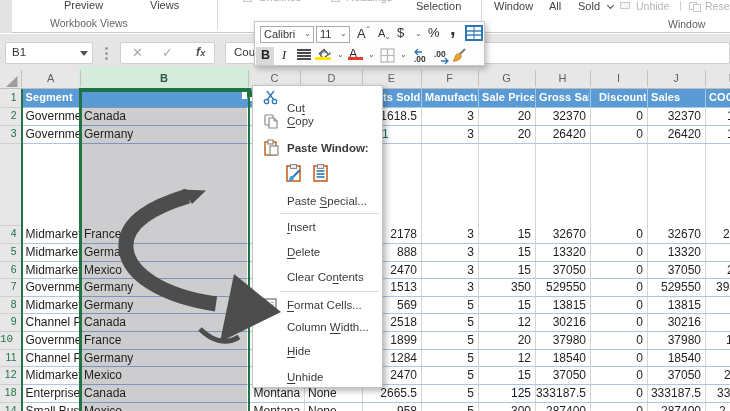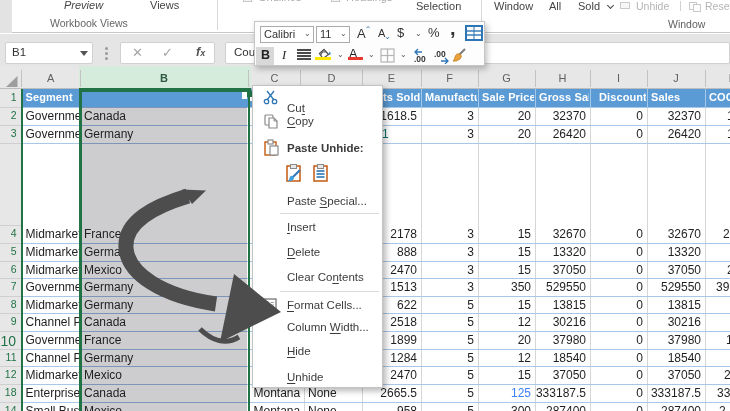--- a/index.html
+++ b/index.html
@@ -2,21 +2,21 @@
 <html><head><meta charset="utf-8">
 <style>
 *{margin:0;padding:0;box-sizing:border-box;}
 html,body{width:730px;height:411px;overflow:hidden;font-family:"Liberation Sans",sans-serif;background:#fff;}
 u{text-underline-offset:2px;}
 </style></head>
 <body>
 <div style="position:relative;width:730px;height:411px;overflow:hidden;">
 <div style="position:absolute;left:0;top:0;width:730px;height:33px;background:#fff;border-bottom:1px solid #c8c6c4;"></div>
     <div style="position:absolute;left:0;top:0;width:12px;height:33px;background:#e3e3e3;"></div>
-    <div style="position:absolute;left:64px;top:-1px;font-size:11px;color:#444;font-style:italic;">Preview</div>
+    <div style="position:absolute;left:64px;top:-1px;font-size:11px;color:#444;">Preview</div>
     <div style="position:absolute;left:108px;top:-1px;font-size:11px;color:#444;margin-top:34px;">Layout</div>
     <div style="position:absolute;left:150px;top:-1px;font-size:11px;color:#444;">Views</div>
     <div style="position:absolute;left:50px;top:17px;font-size:10.5px;color:#666;">Workbook Views</div>
     <div style="position:absolute;left:217px;top:0;width:1px;height:30px;background:#d8d8d8;"></div>
     <div style="position:absolute;left:243px;top:-7px;width:9px;height:9px;border:1px solid #c8c8c8;background:#f4f4f4;"></div>
     <div style="position:absolute;left:258px;top:-9px;font-size:11px;color:#a8a8a8;">Gridlines</div>
     <div style="position:absolute;left:331px;top:-7px;width:9px;height:9px;border:1px solid #c8c8c8;background:#f4f4f4;"></div>
     <div style="position:absolute;left:346px;top:-9px;font-size:11px;color:#a8a8a8;">Headings</div>
     <div style="position:absolute;left:416px;top:0px;font-size:11px;color:#444;">Selection</div>
     <div style="position:absolute;left:481px;top:0;width:1px;height:30px;background:#d8d8d8;"></div>
@@ -91,21 +91,21 @@
     <div style="position:absolute;left:0;top:402px;width:20.8px;height:1px;background:#cfcfcf;"></div>
     <div style="position:absolute;left:0;top:91px;width:16.5px;height:16px;text-align:right;font-size:10.5px;color:#217346;">1</div>
     <div style="position:absolute;left:0;top:109px;width:16.5px;height:16px;text-align:right;font-size:10.5px;color:#217346;">2</div>
     <div style="position:absolute;left:0;top:127px;width:16.5px;height:16px;text-align:right;font-size:10.5px;color:#217346;">3</div>
     <div style="position:absolute;left:0;top:227px;width:16.5px;height:16px;text-align:right;font-size:10.5px;color:#217346;">4</div>
     <div style="position:absolute;left:0;top:245px;width:16.5px;height:16px;text-align:right;font-size:10.5px;color:#217346;">5</div>
     <div style="position:absolute;left:0;top:263px;width:16.5px;height:15px;text-align:right;font-size:10.5px;color:#217346;">6</div>
     <div style="position:absolute;left:0;top:280px;width:16.5px;height:16px;text-align:right;font-size:10.5px;color:#217346;">7</div>
     <div style="position:absolute;left:0;top:298px;width:16.5px;height:15px;text-align:right;font-size:10.5px;color:#217346;">8</div>
     <div style="position:absolute;left:0;top:315px;width:16.5px;height:16px;text-align:right;font-size:10.5px;color:#217346;">9</div>
-    <div style="position:absolute;left:0;top:333px;width:16.5px;height:16px;text-align:center;font-size:14px;color:#217346;">10</div>
+    <div style="position:absolute;left:0;top:333px;width:16.5px;height:16px;text-align:left;font-size:11px;color:#217346;font-family:Liberation Mono, monospace;">10</div>
     <div style="position:absolute;left:0;top:351px;width:16.5px;height:15px;text-align:right;font-size:10.5px;color:#217346;">11</div>
     <div style="position:absolute;left:0;top:368px;width:16.5px;height:16px;text-align:right;font-size:10.5px;color:#217346;">12</div>
     <div style="position:absolute;left:0;top:386px;width:16.5px;height:16px;text-align:right;font-size:10.5px;color:#217346;">18</div>
     <div style="position:absolute;left:0;top:404px;width:16.5px;height:16px;text-align:right;font-size:10.5px;color:#217346;">14</div>
     <div style="position:absolute;left:20.8px;top:89px;width:1.8px;height:322px;background:#217346;"></div>
     <div style="position:absolute;left:22.5px;top:89px;width:707.5px;height:18px;background:#5b9bd5;"></div>
     <div style="position:absolute;left:25.5px;top:91px;width:52.5px;height:15px;overflow:hidden;white-space:nowrap;font-size:11px;font-weight:bold;color:#fff;letter-spacing:0.1px;">Segment</div>
     <div style="position:absolute;left:365px;top:91px;width:55px;height:15px;overflow:hidden;white-space:nowrap;font-size:11px;font-weight:bold;color:#fff;letter-spacing:0.1px;">Units Sold</div>
     <div style="position:absolute;left:425px;top:91px;width:52px;height:15px;overflow:hidden;white-space:nowrap;font-size:11px;font-weight:bold;color:#fff;letter-spacing:0.1px;">Manufacturing P</div>
     <div style="position:absolute;left:482px;top:91px;width:52px;height:15px;overflow:hidden;white-space:nowrap;font-size:11px;font-weight:bold;color:#fff;letter-spacing:0.1px;">Sale Price</div>
@@ -215,21 +215,21 @@
     <div style="position:absolute;left:84px;top:280px;width:160px;height:14px;overflow:hidden;white-space:nowrap;font-size:12px;color:#1f1f1f;">Germany</div>
     <div style="position:absolute;left:362px;top:280px;width:55px;height:14px;text-align:right;white-space:nowrap;font-size:12px;color:#1f1f1f;">1513</div>
     <div style="position:absolute;left:421px;top:280px;width:53px;height:14px;text-align:right;white-space:nowrap;font-size:12px;color:#1f1f1f;">3</div>
     <div style="position:absolute;left:478px;top:280px;width:53px;height:14px;text-align:right;white-space:nowrap;font-size:12px;color:#1f1f1f;">350</div>
     <div style="position:absolute;left:535px;top:280px;width:51px;height:14px;text-align:right;white-space:nowrap;font-size:12px;color:#1f1f1f;">529550</div>
     <div style="position:absolute;left:590px;top:280px;width:53px;height:14px;text-align:right;white-space:nowrap;font-size:12px;color:#1f1f1f;">0</div>
     <div style="position:absolute;left:647px;top:280px;width:54px;height:14px;text-align:right;white-space:nowrap;font-size:12px;color:#1f1f1f;">529550</div>
     <div style="position:absolute;left:716px;top:280px;width:14px;height:14px;overflow:hidden;white-space:nowrap;font-size:12px;color:#1f1f1f;">39</div>
     <div style="position:absolute;left:25.5px;top:298px;width:53.5px;height:14px;overflow:hidden;white-space:nowrap;font-size:12px;color:#1f1f1f;">Midmarket</div>
     <div style="position:absolute;left:84px;top:298px;width:160px;height:14px;overflow:hidden;white-space:nowrap;font-size:12px;color:#1f1f1f;">Germany</div>
-    <div style="position:absolute;left:362px;top:298px;width:55px;height:14px;text-align:right;white-space:nowrap;font-size:12px;color:#1f1f1f;">622</div>
+    <div style="position:absolute;left:362px;top:298px;width:55px;height:14px;text-align:right;white-space:nowrap;font-size:12px;color:#1f1f1f;">569</div>
     <div style="position:absolute;left:421px;top:298px;width:53px;height:14px;text-align:right;white-space:nowrap;font-size:12px;color:#1f1f1f;">5</div>
     <div style="position:absolute;left:478px;top:298px;width:53px;height:14px;text-align:right;white-space:nowrap;font-size:12px;color:#1f1f1f;">15</div>
     <div style="position:absolute;left:535px;top:298px;width:51px;height:14px;text-align:right;white-space:nowrap;font-size:12px;color:#1f1f1f;">13815</div>
     <div style="position:absolute;left:590px;top:298px;width:53px;height:14px;text-align:right;white-space:nowrap;font-size:12px;color:#1f1f1f;">0</div>
     <div style="position:absolute;left:647px;top:298px;width:54px;height:14px;text-align:right;white-space:nowrap;font-size:12px;color:#1f1f1f;">13815</div>
     <div style="position:absolute;left:25.5px;top:315px;width:53.5px;height:14px;overflow:hidden;white-space:nowrap;font-size:12px;color:#1f1f1f;">Channel Partners</div>
     <div style="position:absolute;left:84px;top:315px;width:160px;height:14px;overflow:hidden;white-space:nowrap;font-size:12px;color:#1f1f1f;">Canada</div>
     <div style="position:absolute;left:362px;top:315px;width:55px;height:14px;text-align:right;white-space:nowrap;font-size:12px;color:#1f1f1f;">2518</div>
     <div style="position:absolute;left:421px;top:315px;width:53px;height:14px;text-align:right;white-space:nowrap;font-size:12px;color:#1f1f1f;">5</div>
     <div style="position:absolute;left:478px;top:315px;width:53px;height:14px;text-align:right;white-space:nowrap;font-size:12px;color:#1f1f1f;">12</div>
@@ -261,21 +261,21 @@
     <div style="position:absolute;left:535px;top:368px;width:51px;height:14px;text-align:right;white-space:nowrap;font-size:12px;color:#1f1f1f;">37050</div>
     <div style="position:absolute;left:590px;top:368px;width:53px;height:14px;text-align:right;white-space:nowrap;font-size:12px;color:#1f1f1f;">0</div>
     <div style="position:absolute;left:647px;top:368px;width:54px;height:14px;text-align:right;white-space:nowrap;font-size:12px;color:#1f1f1f;">37050</div>
     <div style="position:absolute;left:724px;top:368px;width:6px;height:14px;overflow:hidden;white-space:nowrap;font-size:12px;color:#1f1f1f;">2</div>
     <div style="position:absolute;left:25.5px;top:386px;width:53.5px;height:14px;overflow:hidden;white-space:nowrap;font-size:12px;color:#1f1f1f;">Enterprise</div>
     <div style="position:absolute;left:84px;top:386px;width:160px;height:14px;overflow:hidden;white-space:nowrap;font-size:12px;color:#1f1f1f;">Canada</div>
     <div style="position:absolute;left:253.5px;top:386px;width:47px;height:14px;overflow:hidden;white-space:nowrap;font-size:12px;color:#1f1f1f;">Montana</div>
     <div style="position:absolute;left:308px;top:386px;width:51px;height:14px;overflow:hidden;white-space:nowrap;font-size:12px;color:#1f1f1f;">None</div>
     <div style="position:absolute;left:362px;top:386px;width:55px;height:14px;text-align:right;white-space:nowrap;font-size:12px;color:#1f1f1f;">2665.5</div>
     <div style="position:absolute;left:421px;top:386px;width:53px;height:14px;text-align:right;white-space:nowrap;font-size:12px;color:#1f1f1f;">5</div>
-    <div style="position:absolute;left:478px;top:386px;width:53px;height:14px;text-align:right;white-space:nowrap;font-size:12px;color:#3b82f6;">125</div>
+    <div style="position:absolute;left:478px;top:386px;width:53px;height:14px;text-align:right;white-space:nowrap;font-size:12px;color:#0f172a;">125</div>
     <div style="position:absolute;left:535px;top:386px;width:51px;height:14px;text-align:right;white-space:nowrap;font-size:12px;color:#1f1f1f;">333187.5</div>
     <div style="position:absolute;left:590px;top:386px;width:53px;height:14px;text-align:right;white-space:nowrap;font-size:12px;color:#1f1f1f;">0</div>
     <div style="position:absolute;left:647px;top:386px;width:54px;height:14px;text-align:right;white-space:nowrap;font-size:12px;color:#1f1f1f;">333187.5</div>
     <div style="position:absolute;left:717px;top:386px;width:13px;height:14px;overflow:hidden;white-space:nowrap;font-size:12px;color:#1f1f1f;">33</div>
     <div style="position:absolute;left:25.5px;top:404px;width:53.5px;height:14px;overflow:hidden;white-space:nowrap;font-size:12px;color:#1f1f1f;">Small Business</div>
     <div style="position:absolute;left:84px;top:404px;width:160px;height:14px;overflow:hidden;white-space:nowrap;font-size:12px;color:#1f1f1f;">Mexico</div>
     <div style="position:absolute;left:253.5px;top:404px;width:47px;height:14px;overflow:hidden;white-space:nowrap;font-size:12px;color:#1f1f1f;">Montana</div>
     <div style="position:absolute;left:308px;top:404px;width:51px;height:14px;overflow:hidden;white-space:nowrap;font-size:12px;color:#1f1f1f;">None</div>
     <div style="position:absolute;left:362px;top:404px;width:55px;height:14px;text-align:right;white-space:nowrap;font-size:12px;color:#1f1f1f;">958</div>
     <div style="position:absolute;left:421px;top:404px;width:53px;height:14px;text-align:right;white-space:nowrap;font-size:12px;color:#1f1f1f;">5</div>
@@ -305,21 +305,21 @@
           <rect x="2" y="2" width="8" height="10" rx="1" fill="#fff" stroke="#8a8a8a" stroke-width="1.2"></rect>
           <path d="M6,5 L11,5 L14,8 L14,15 L6,15 Z" fill="#fff" stroke="#8a8a8a" stroke-width="1.2"></path>
           <path d="M11,5 L11,8 L14,8" fill="none" stroke="#8a8a8a" stroke-width="1"></path>
         </svg></div>
       <div style="position:absolute;left:35px;top:29.5px;font-size:11.5px;color:#3b3b3b;white-space:nowrap;"><u>C</u>opy</div>
       <div style="position:absolute;left:11px;top:54px;width:16px;height:17px;"><svg width="16" height="17">
           <rect x="2" y="3" width="11" height="13" fill="#fff" stroke="#c55a11" stroke-width="1.4"></rect>
           <rect x="5" y="1" width="5" height="4" fill="#fff" stroke="#8a8a8a" stroke-width="1.2"></rect>
           <rect x="7" y="7" width="8" height="9" fill="#fff" stroke="#8a8a8a" stroke-width="1.2"></rect>
         </svg></div>
-      <div style="position:absolute;left:35px;top:56.5px;font-size:11.5px;color:#3b3b3b;white-space:nowrap;font-weight:bold;">Paste Unhide:</div>
+      <div style="position:absolute;left:35px;top:56.5px;font-size:11.5px;color:#3b3b3b;white-space:nowrap;font-weight:bold;">Paste Window:</div>
       <div style="position:absolute;left:33px;top:79px;width:19px;height:19px;"><svg width="19" height="19">
           <rect x="2" y="2" width="13" height="15" fill="#fff" stroke="#c55a11" stroke-width="1.5"></rect>
           <rect x="5.5" y="0.5" width="6" height="4" fill="#e8e8e8" stroke="#8a8a8a" stroke-width="1"></rect>
           <path d="M15,6 L8,13" stroke="#2e75b6" stroke-width="2"></path>
           <path d="M8,12 q2,2 0,4 q-3,2 -5,1 q1.5,-1.5 1.5,-3 q0.5,-3 3.5,-2" fill="#41a0dc"></path>
         </svg></div>
       <div style="position:absolute;left:60px;top:79px;width:19px;height:19px;"><svg width="19" height="19">
           <rect x="2" y="2" width="13" height="15" fill="#fff" stroke="#c55a11" stroke-width="1.5"></rect>
           <rect x="5.5" y="0.5" width="6" height="4" fill="#e8e8e8" stroke="#8a8a8a" stroke-width="1"></rect>
           <line x1="4.5" y1="7" x2="12.5" y2="7" stroke="#2e75b6" stroke-width="1.6"></line>

